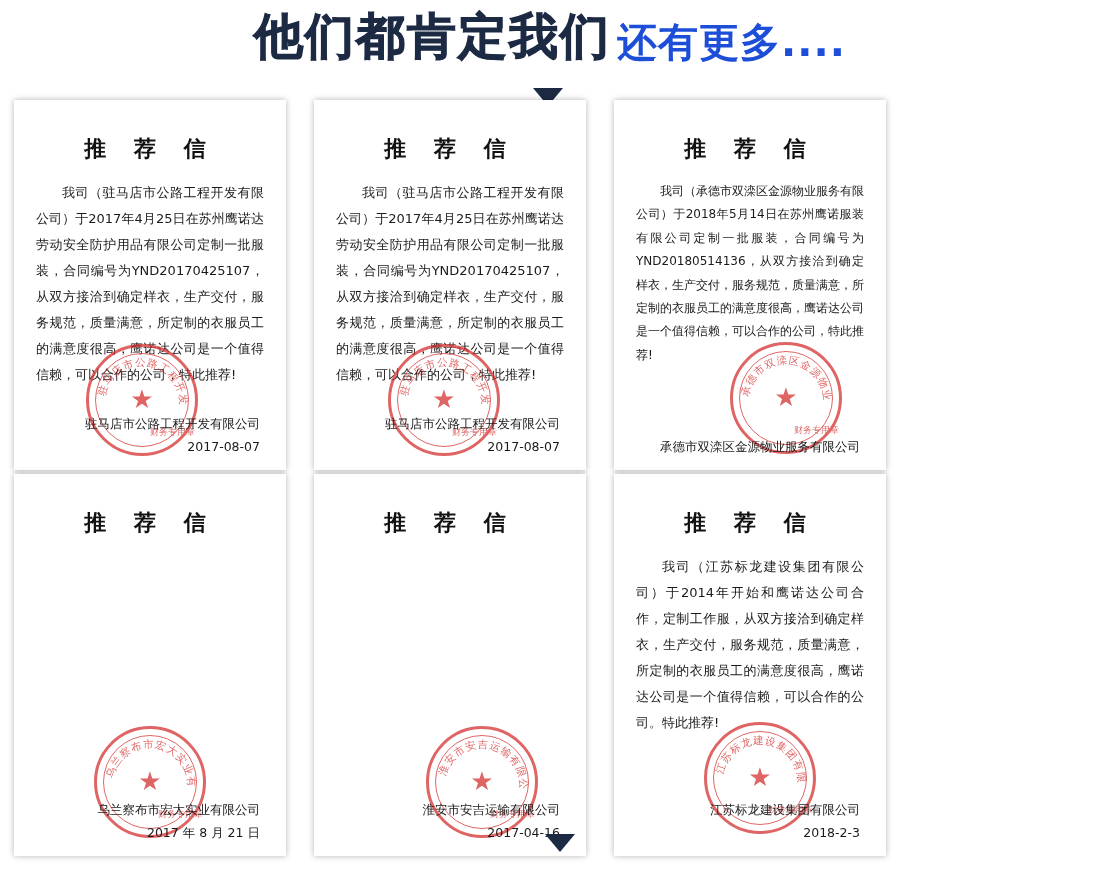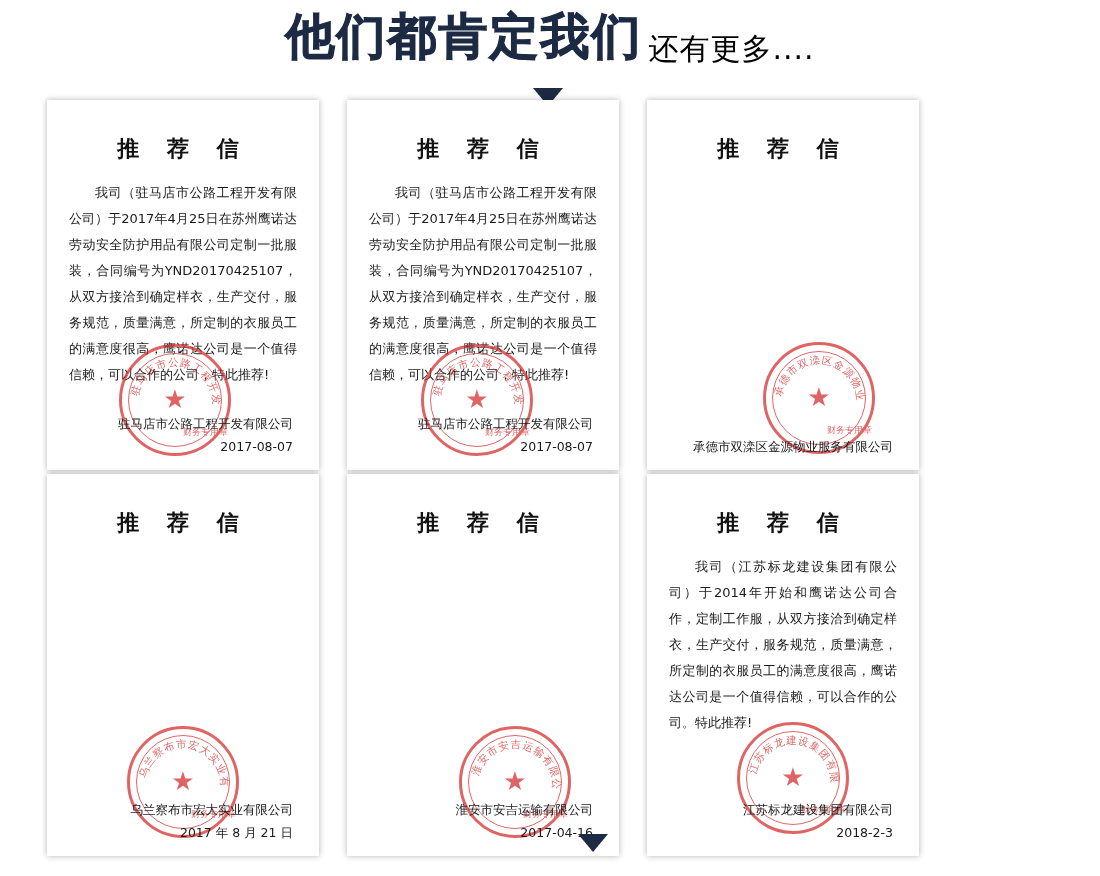--- a/index.html
+++ b/index.html
@@ -33,23 +33,23 @@
     font-family: "DejaVu Sans", sans-serif;
     font-weight: bold;
     font-size: 49px;
     letter-spacing: 2px;
     color: #1c2a44;
     -webkit-text-stroke: 1px #1c2a44;
     vertical-align: bottom;
   }
   .headline .sub {
     font-family: "DejaVu Sans", sans-serif;
-    font-weight: normal;
-    font-size: 30px;
-    color: #000000;
+    font-weight: bold;
+    font-size: 40px;
+    color: #1d4ed8;
     vertical-align: bottom;
     padding-left: 6px;
     letter-spacing: 1px;
   }
 
   
   .tri {
     position: absolute;
     width: 0;
     height: 0;
@@ -57,21 +57,20 @@
     border-right: 15px solid transparent;
     border-top: 18px solid #1c2a44;
   }
   .tri-top { left: 533px; top: 88px; }
   .tri-mid { left: 545px; top: 738px; }
 
   
   .grid {
     position: relative;
     width: 900px;
-    margin-left: 33px;
   }
   .row {
     display: flex;
     justify-content: flex-start;
   }
   .cell {
     width: 366px;
     position: relative;
   }
   .letter {
@@ -220,20 +219,21 @@
         <div class="sign">
           <span>驻马店市公路工程开发有限公司</span>
           <span class="date">2017-08-07</span>
         </div>
       </div>
     </div>
 
     <div class="cell">
       <div class="letter">
         <div class="letter-title">推 荐 信</div>
+        <div class="letter-body small">我司（承德市双滦区金源物业服务有限公司）于2018年5月14日在苏州鹰诺服装有限公司定制一批服装，合同编号为YND20180514136，从双方接洽到确定样衣，生产交付，服务规范，质量满意，所定制的衣服员工的满意度很高，鹰诺达公司是一个值得信赖，可以合作的公司，特此推荐!</div>
         <div class="seal seal-p3">
           <div class="inner-ring"></div>
           <svg class="arc" viewBox="0 0 112 112">
             <path id="arc3" d="M 16,60 A 40,40 0 0 1 96,60" fill="none"></path>
             <text><textPath href="#arc3" startOffset="4%">承德市双滦区金源物业服务有限公司</textPath></text>
           </svg>
           <span class="star">★</span>
           <span class="bottomtxt">财务专用章</span>
         </div>
         <div class="sign">

